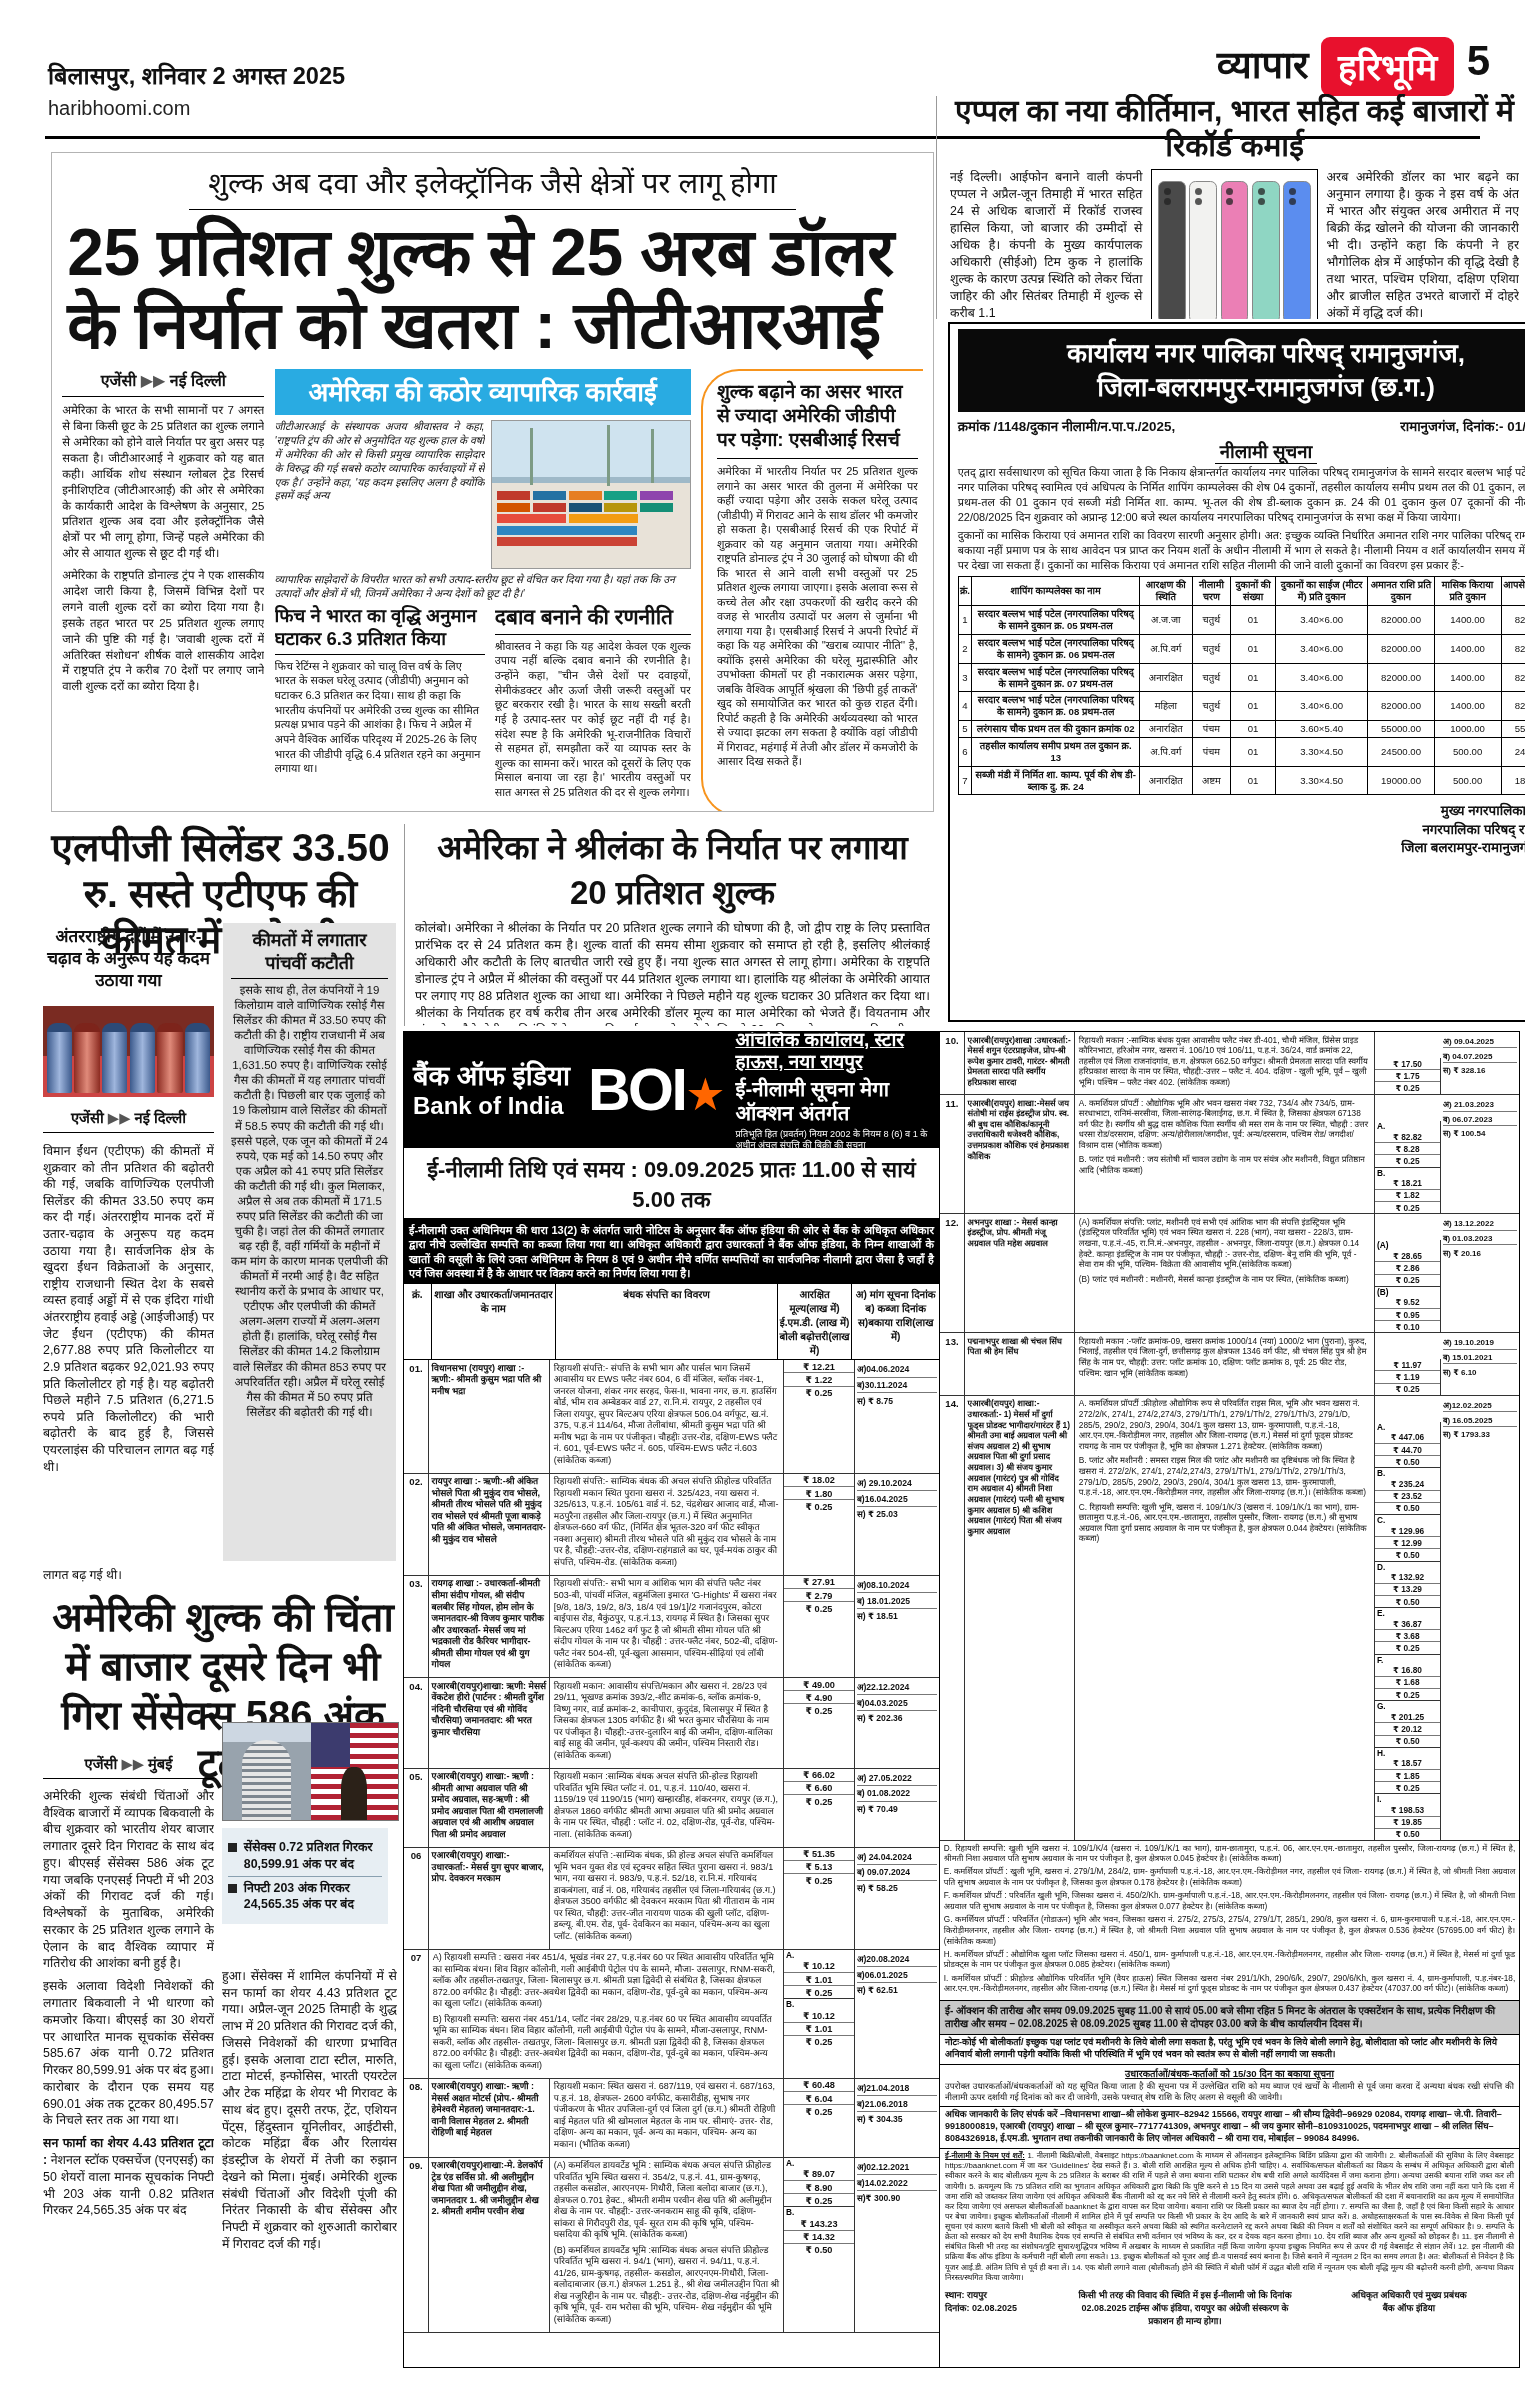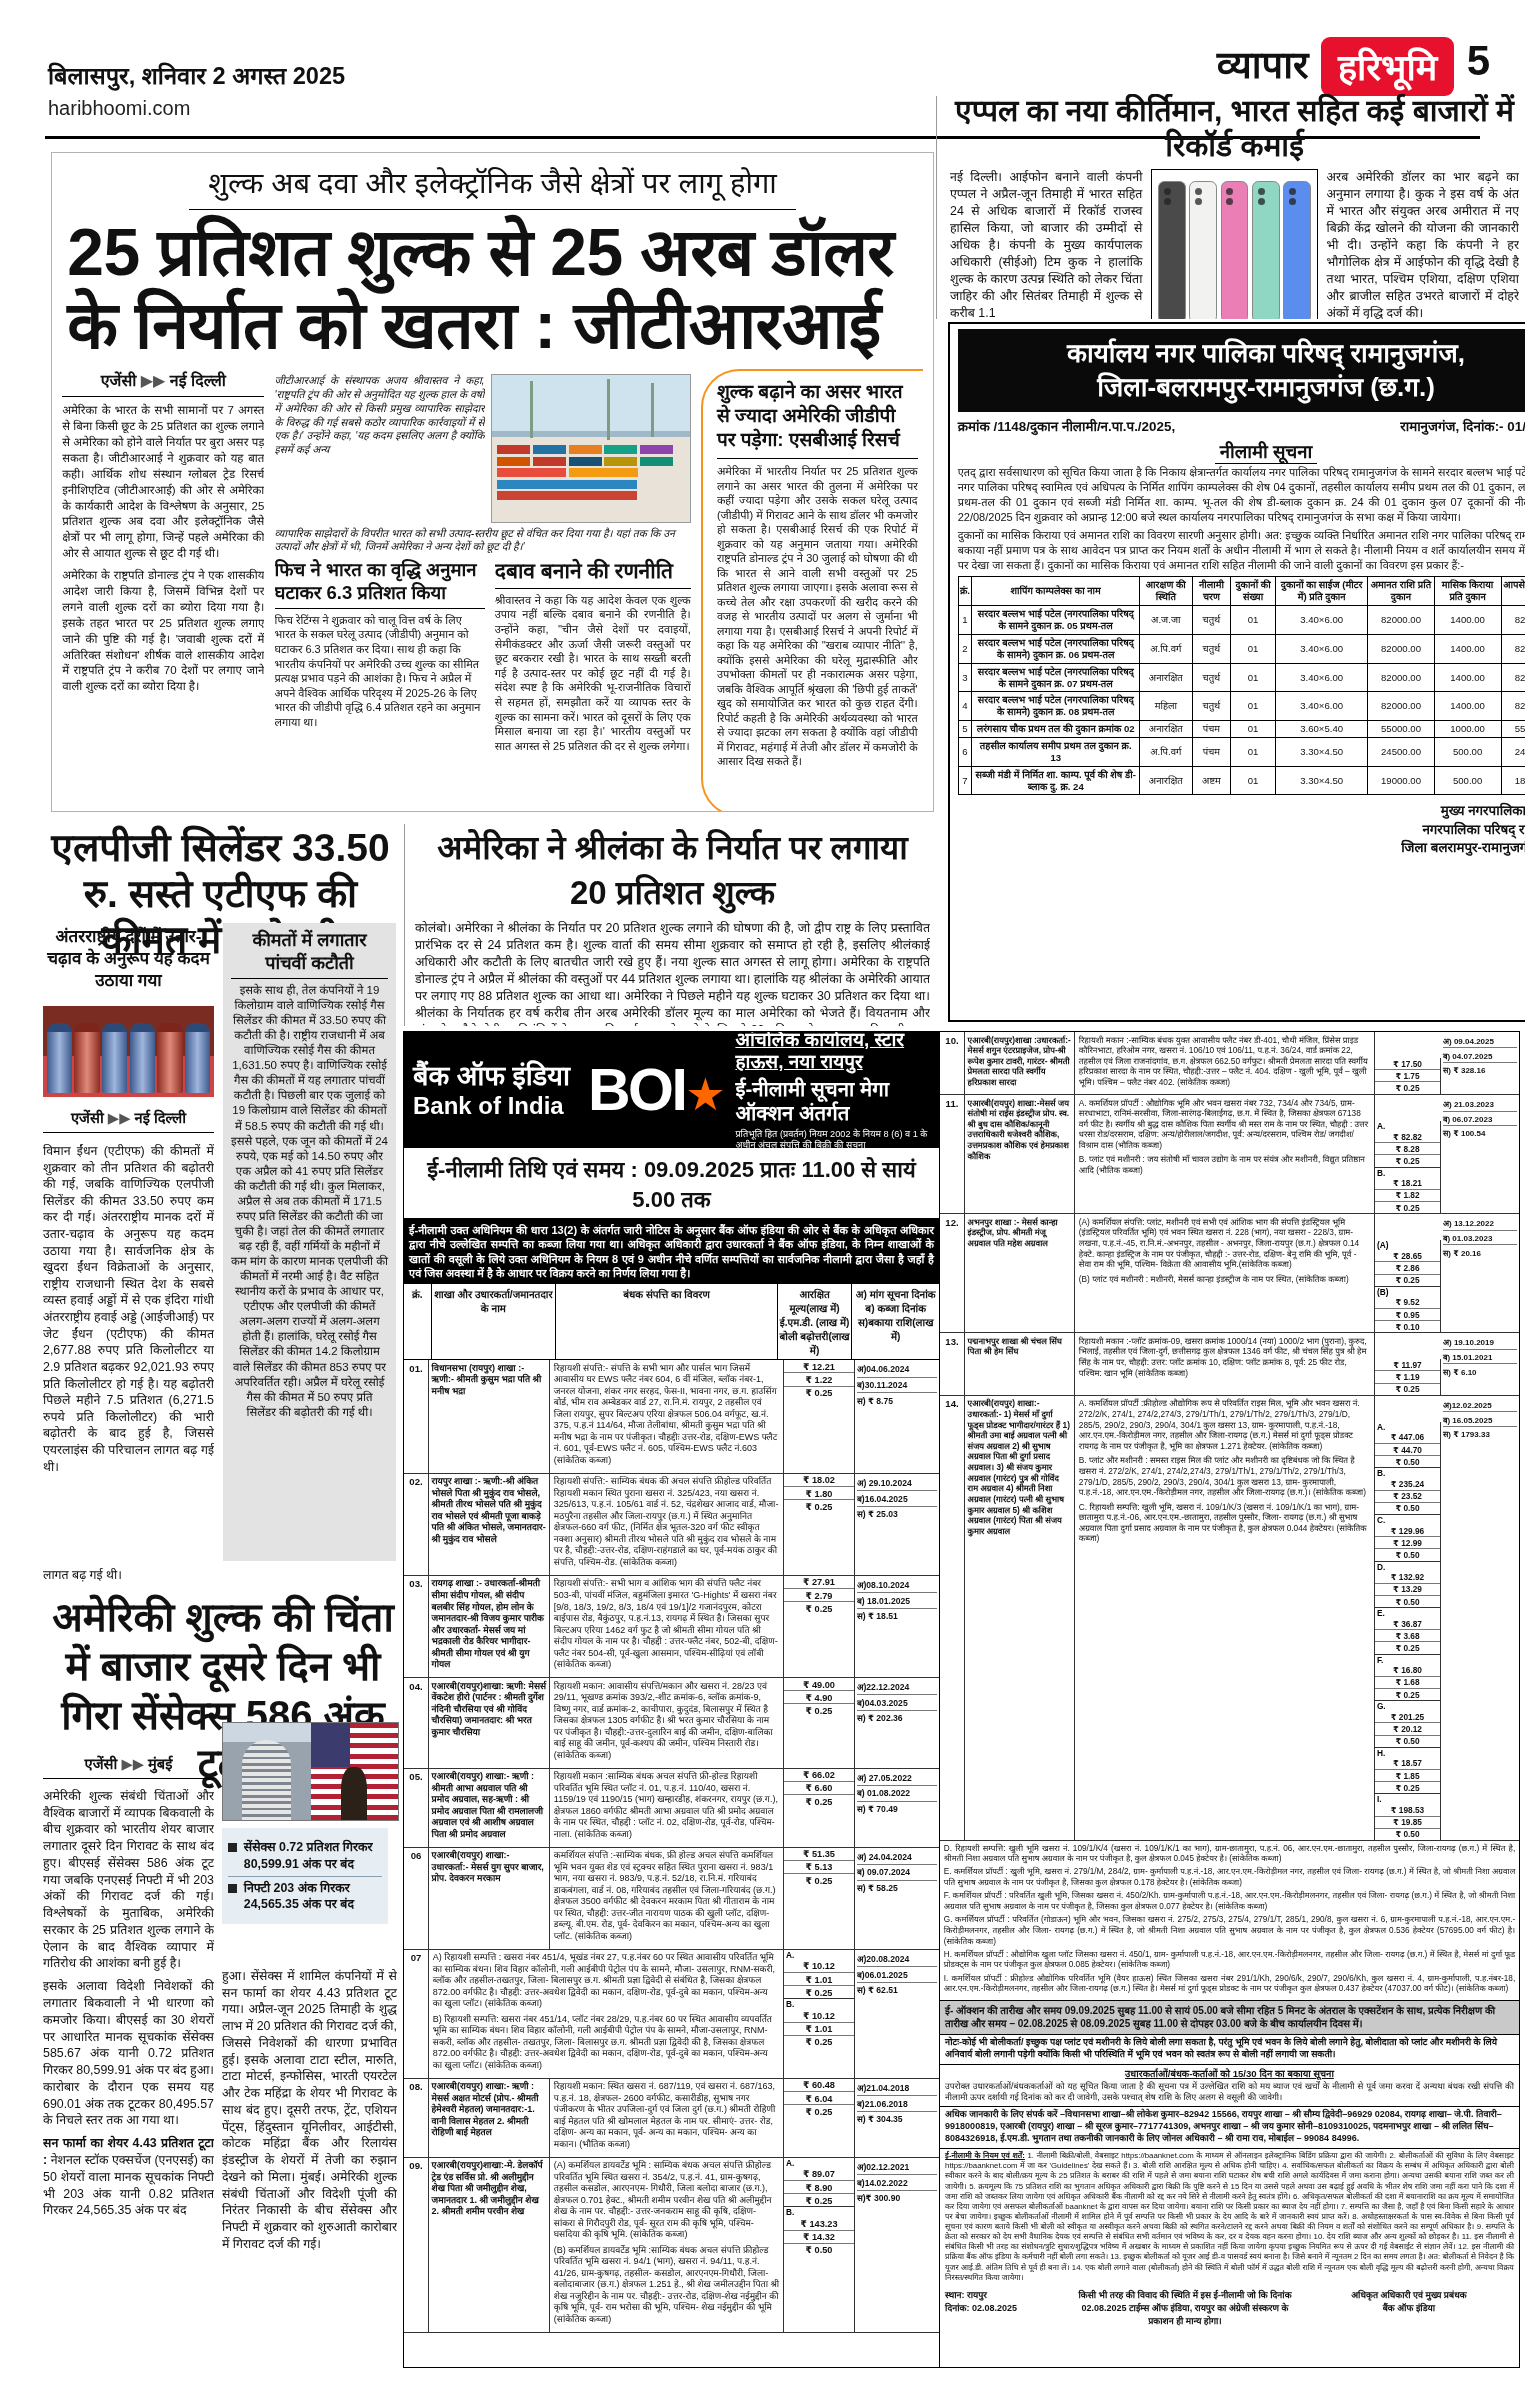--- a/index.html
+++ b/index.html
@@ -182,20 +182,21 @@
           <span class="barrow">▶▶</span>
           <span>नई दिल्ली</span>
         </div>
         <div class="lbody jt">
 
         <p>अमेरिका के भारत के सभी सामानों पर 7 अगस्त से बिना किसी छूट के 25 प्रतिशत का शुल्क लगाने से अमेरिका को होने वाले निर्यात पर बुरा असर पड़ सकता है। जीटीआरआई ने शुक्रवार को यह बात कही। आर्थिक शोध संस्थान ग्लोबल ट्रेड रिसर्च इनीशिएटिव (जीटीआरआई) की ओर से अमेरिका के कार्यकारी आदेश के विश्लेषण के अनुसार, 25 प्रतिशत शुल्क अब दवा और इलेक्ट्रॉनिक जैसे क्षेत्रों पर भी लागू होगा, जिन्हें पहले अमेरिका की ओर से आयात शुल्क से छूट दी गई थी।</p>
             <p>अमेरिका के राष्ट्रपति डोनाल्ड ट्रंप ने एक शासकीय आदेश जारी किया है, जिसमें विभिन्न देशों पर लगने वाली शुल्क दरों का ब्योरा दिया गया है। इसके तहत भारत पर 25 प्रतिशत शुल्क लगाए जाने की पुष्टि की गई है। 'जवाबी शुल्क दरों में अतिरिक्त संशोधन' शीर्षक वाले शासकीय आदेश में राष्ट्रपति ट्रंप ने करीब 70 देशों पर लगाए जाने वाली शुल्क दरों का ब्योरा दिया है।</p>
           </div>
       </div>
       <div class="lcol2">
+        <div class="bluebar">अमेरिका की कठोर व्यापारिक कार्रवाई</div>
         <div class="quoterow">
           <div class="quote jt">जीटीआरआई के संस्थापक अजय श्रीवास्तव ने कहा, 'राष्ट्रपति ट्रंप की ओर से अनुमोदित यह शुल्क हाल के वर्षों में अमेरिका की ओर से किसी प्रमुख व्यापारिक साझेदार के विरुद्ध की गई सबसे कठोर व्यापारिक कार्रवाइयों में से एक है।' उन्होंने कहा, 'यह कदम इसलिए अलग है क्योंकि इसमें कई अन्य</div>
           <div class="portimg">
             <div class="crane" style="left:38px;top:6.4px;height:57px;"></div>
             <div class="crane" style="left:115px;top:3.8px;height:61px;"></div>
             <div class="crane" style="left:159px;top:7.7px;height:54px;"></div>
             <div class="crate" style="left:5.1px;top:70px;background:#c0392b;"></div>
             <div class="crate" style="left:41px;top:70px;background:#2471a3;"></div>
             <div class="crate" style="left:77px;top:70px;background:#e67e22;"></div>
             <div class="crate" style="left:112px;top:70px;background:#16a085;"></div>

